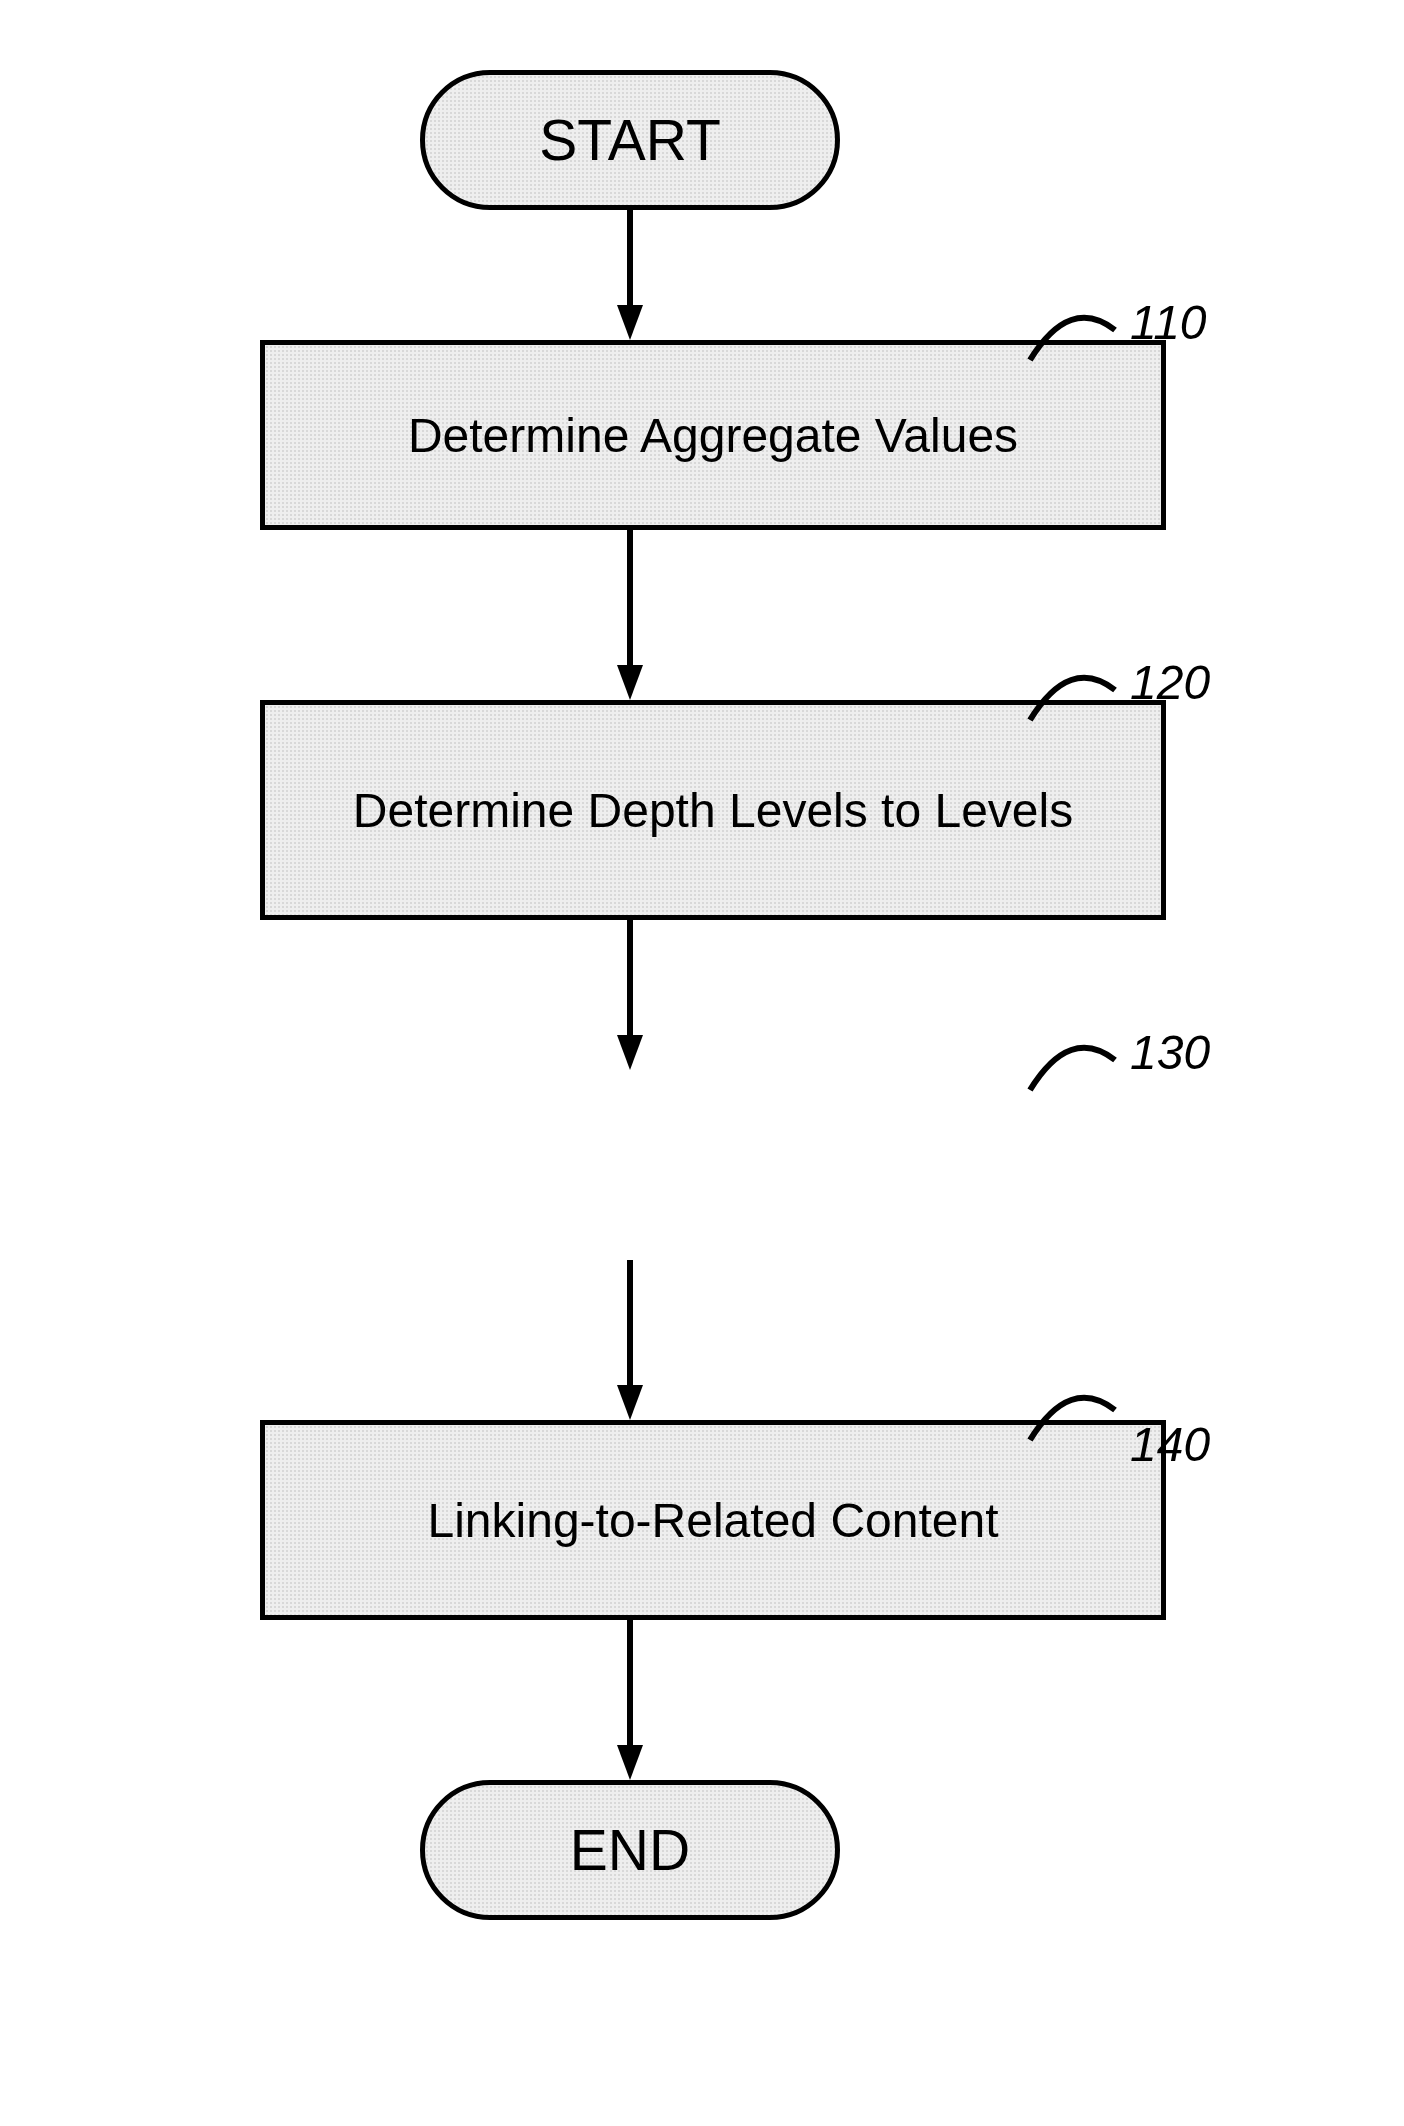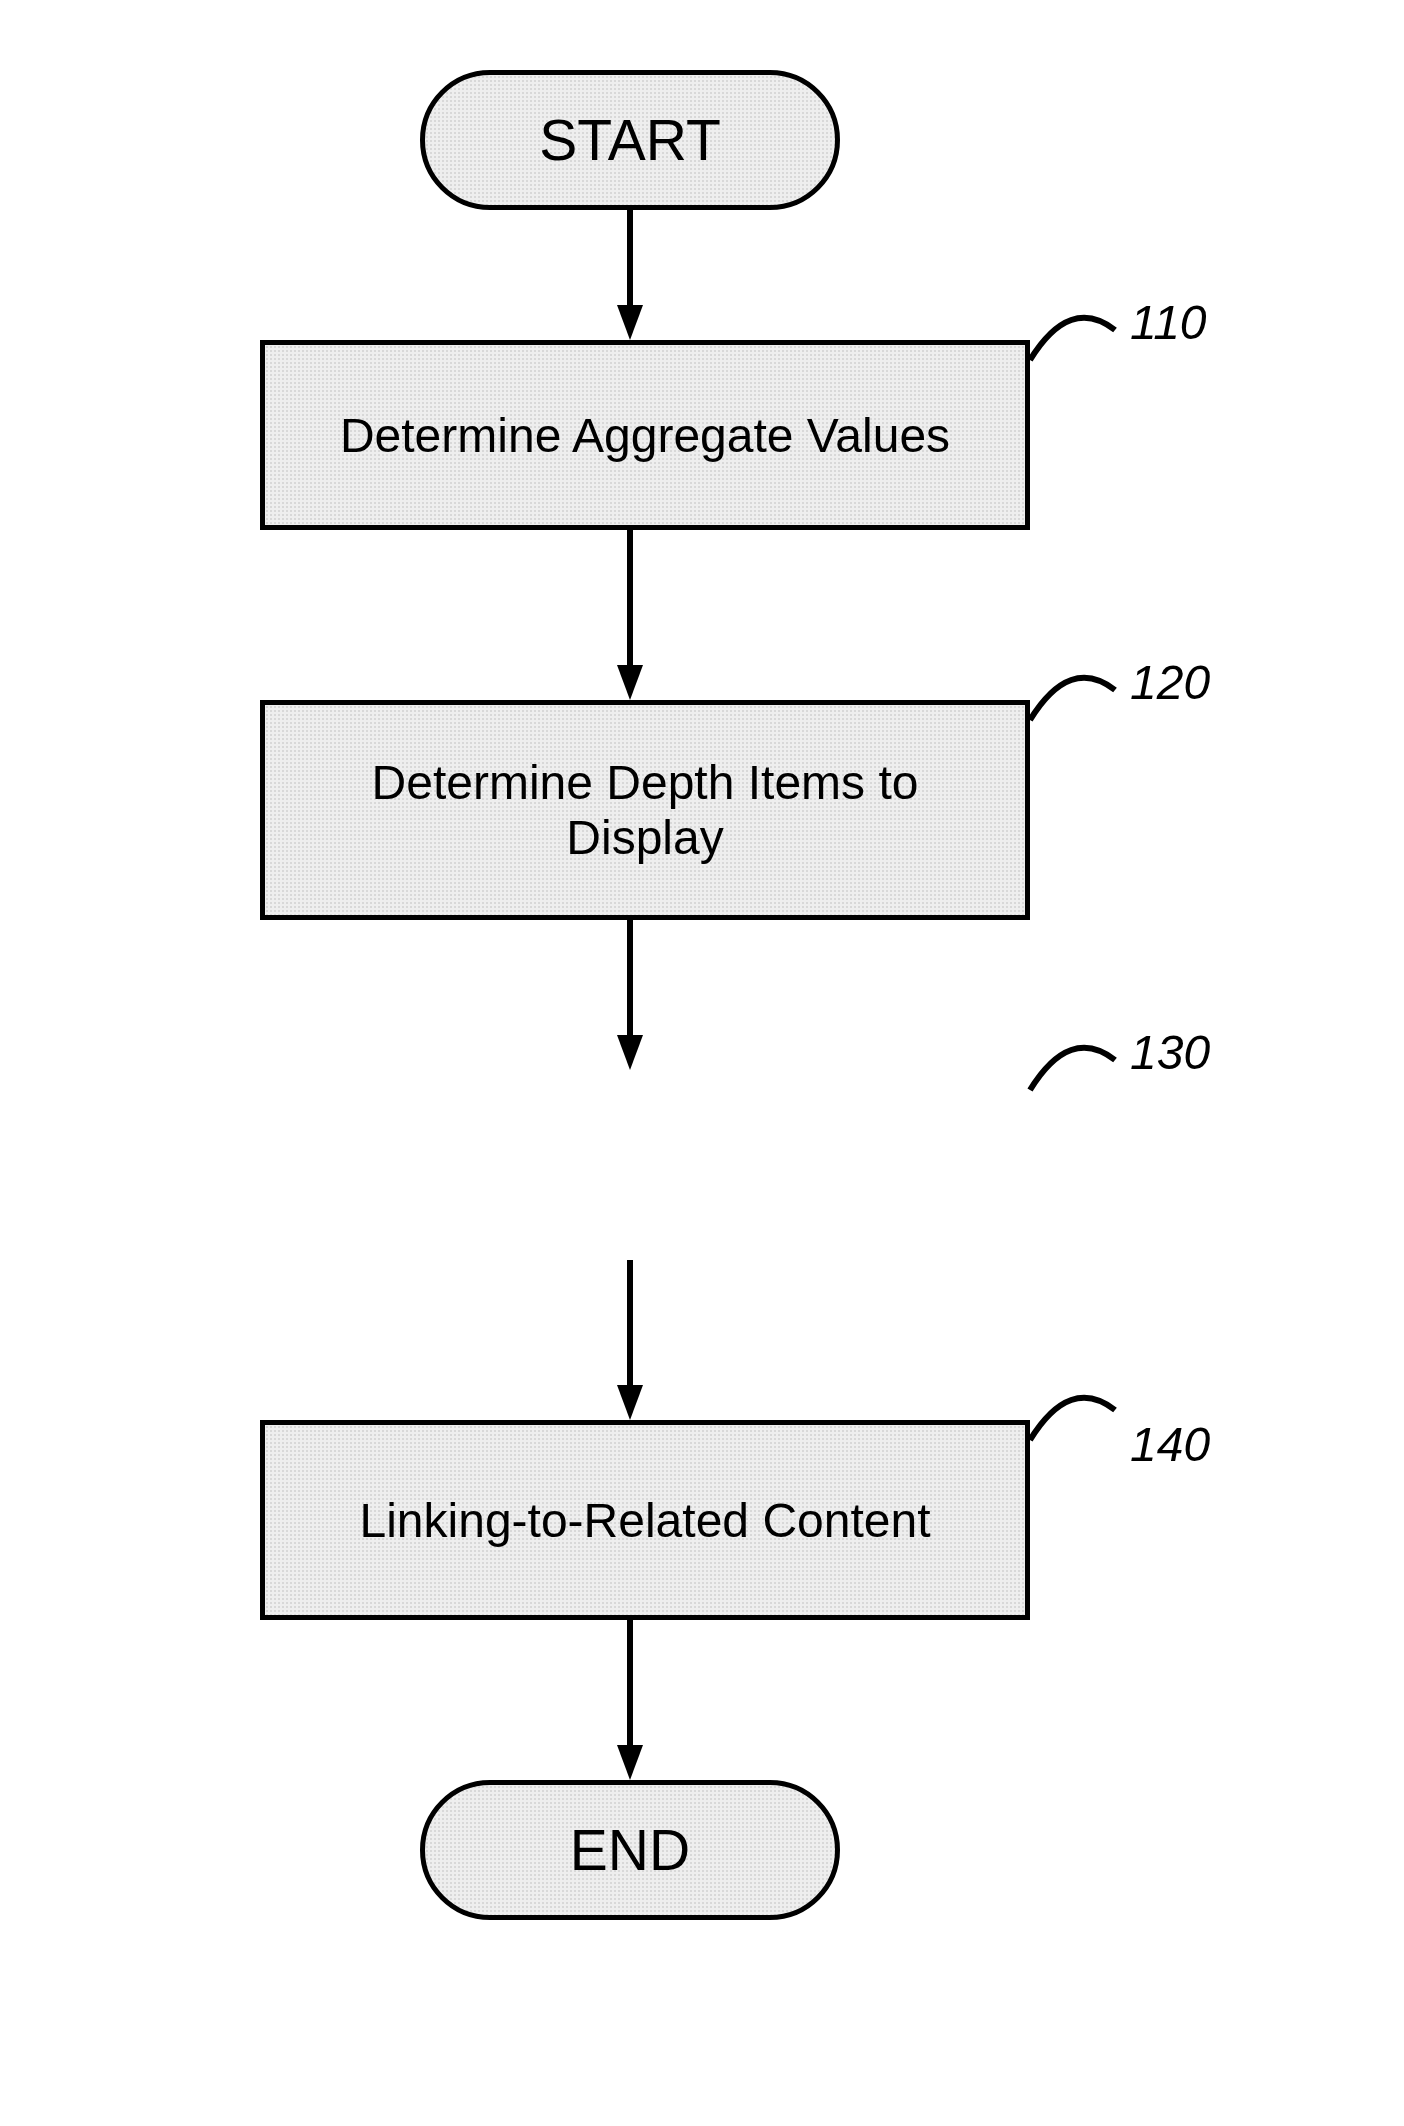--- a/index.html
+++ b/index.html
@@ -26,21 +26,21 @@
     background-size: 4px 4px;
     box-sizing: border-box;
     display: flex;
     align-items: center;
     justify-content: center;
     font-size: 57px;
   }
   .process {
     position: absolute;
     left: 260px;
-    width: 770px;
+    width: 906px;
     border: 5px solid #000;
     background: #eee;
     background-image: radial-gradient(#d8d8d8 0.8px, transparent 0.8px);
     background-size: 4px 4px;
     box-sizing: border-box;
     display: flex;
     align-items: center;
     justify-content: center;
     text-align: center;
     font-size: 48px;
@@ -90,21 +90,21 @@
     <path d="M 30 60 Q 70 -5 115 30" stroke="#000" stroke-width="6" fill="none"></path>
   </svg>
   <div class="label" style="left:1130px; top:295px;text-align:right;">110</div>
 
   <svg class="arrow" style="left:617px; top:530px;" width="26" height="170">
     <line x1="13" y1="0" x2="13" y2="140" stroke="#000" stroke-width="6"></line>
     <polygon points="13,170 0,135 26,135" fill="#000"></polygon>
   </svg>
 
   <div class="process" style="top:700px; height:220px;">
-    <span>Determine Depth Items to Display</span>
+    <span>Determine Depth Levels to Levels</span>
   </div>
   <svg class="callout" style="left:1000px; top:660px;" width="120" height="70">
     <path d="M 30 60 Q 70 -5 115 30" stroke="#000" stroke-width="6" fill="none"></path>
   </svg>
   <div class="label" style="left:1130px; top:655px;">120</div>
 
   <svg class="arrow" style="left:617px; top:920px;" width="26" height="150">
     <line x1="13" y1="0" x2="13" y2="120" stroke="#000" stroke-width="6"></line>
     <polygon points="13,150 0,115 26,115" fill="#000"></polygon>
   </svg>

